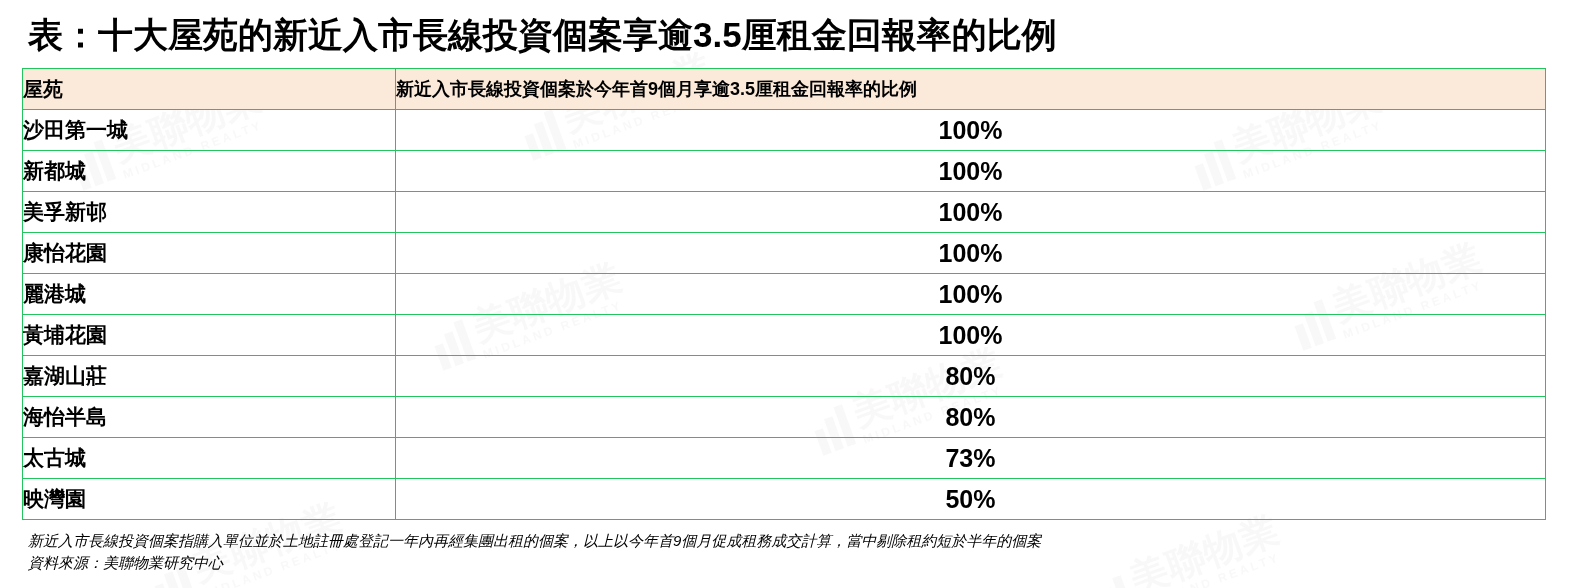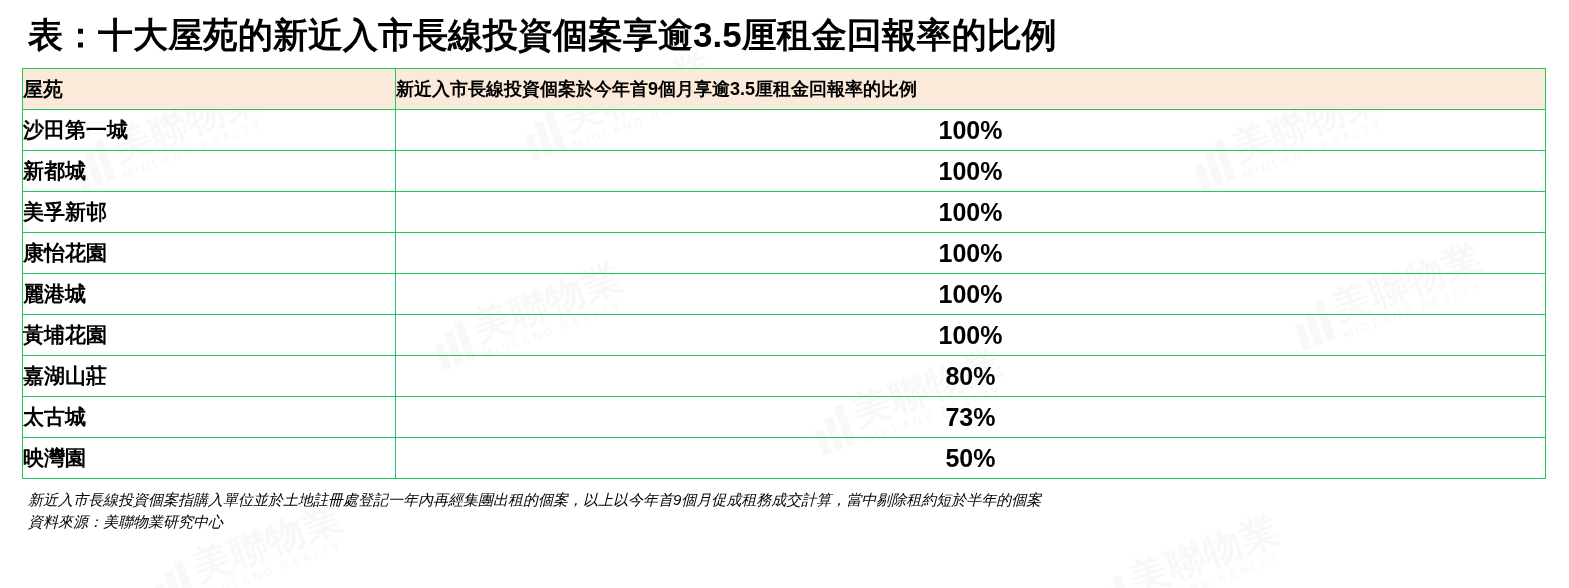--- a/index.html
+++ b/index.html
@@ -253,20 +253,24 @@
       </tr>
       <tr>
         <td class="estate-cell">黃埔花園</td>
         <td class="ratio-cell">100%</td>
       </tr>
       <tr>
         <td class="estate-cell">嘉湖山莊</td>
         <td class="ratio-cell">80%</td>
       </tr>
       <tr>
+        <td class="estate-cell">海怡半島</td>
+        <td class="ratio-cell">80%</td>
+      </tr>
+      <tr>
         <td class="estate-cell">太古城</td>
         <td class="ratio-cell">73%</td>
       </tr>
       <tr>
         <td class="estate-cell">映灣園</td>
         <td class="ratio-cell">50%</td>
       </tr>
     </tbody>
   </table>
 

